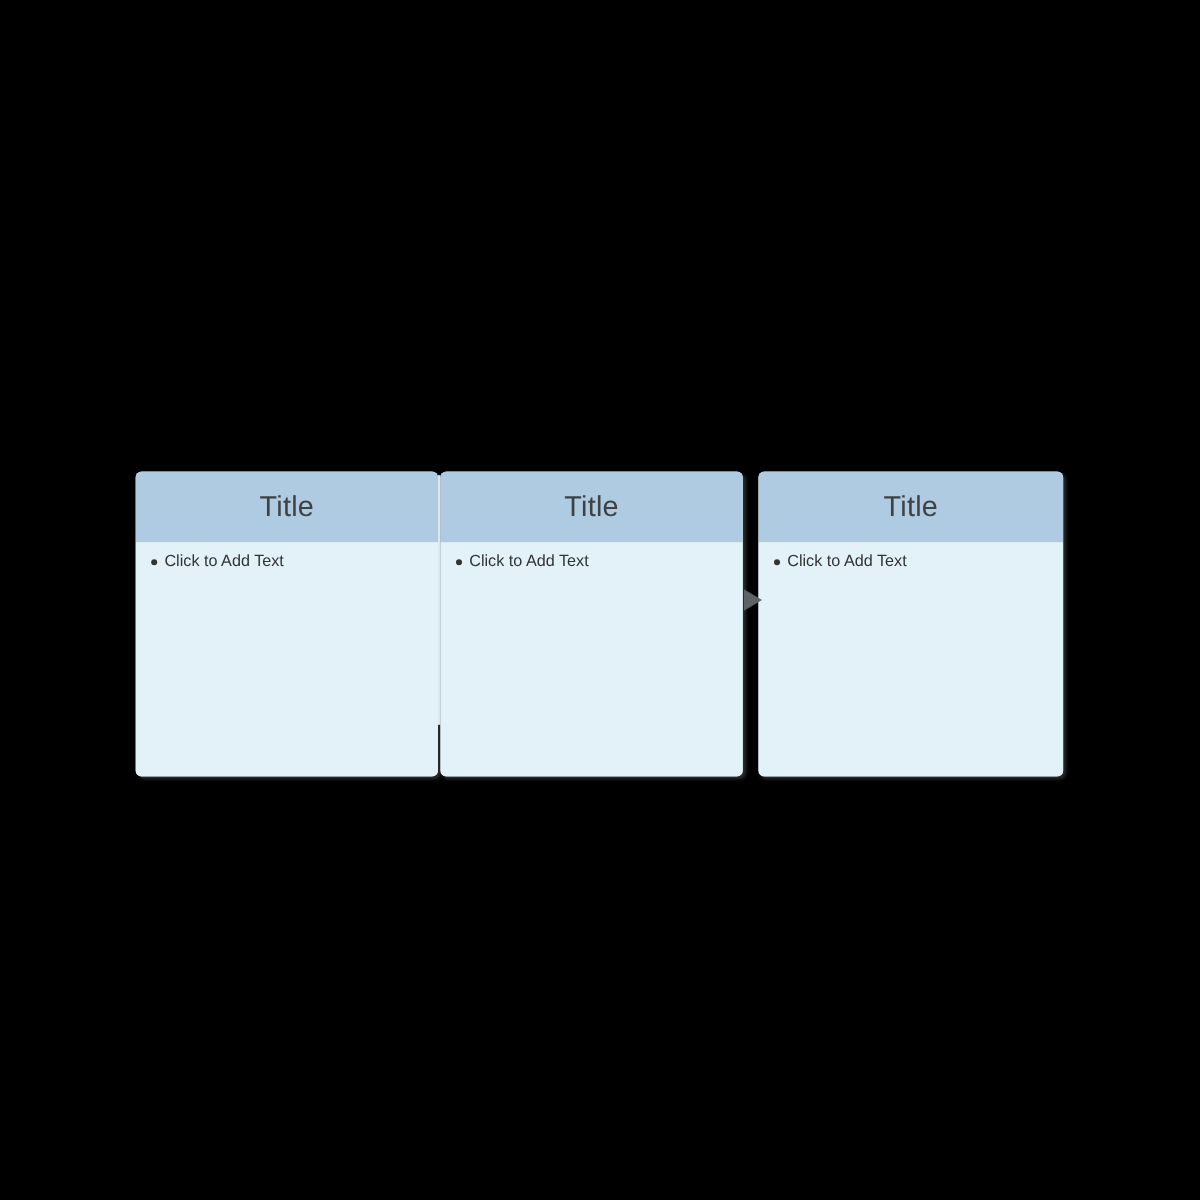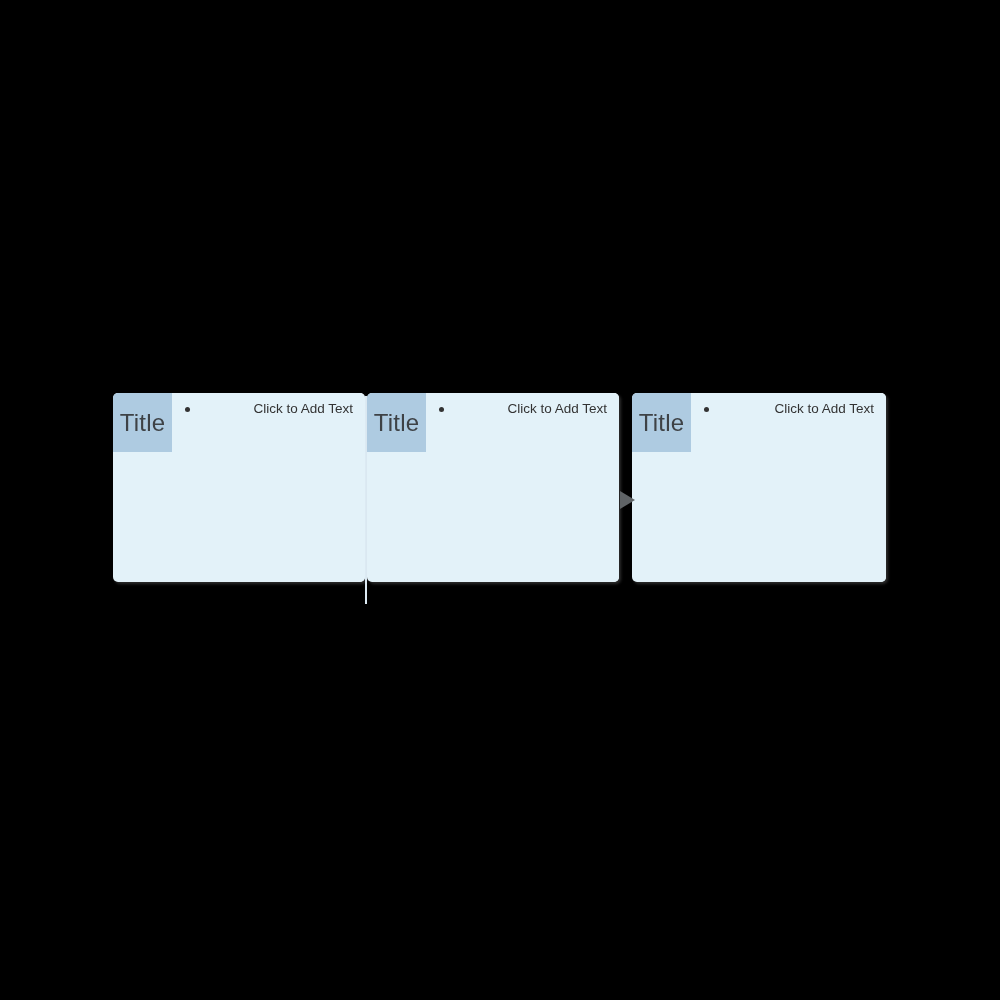--- a/index.html
+++ b/index.html
@@ -21,25 +21,25 @@
   }
   .diagram {
     position: absolute;
     left: 113px;
     top: 393px;
     height: 214px;
     display: flex;
     align-items: stretch;
   }
   .card {
-    height: 189px;
+    height: 254px;
     border-radius: 5px;
     overflow: hidden;
     display: flex;
-    flex-direction: row;
+    flex-direction: column;
     background: var(--body-bg, #e3f2f9);
     box-shadow: 2px 2px 3px rgba(130,130,130,0.35);
   }
   .card.w1 { width: 252px; }
   .card.w2 { width: 252px; }
   .card.w3 { width: 254px; margin-left: 13px; }
   .card-header {
     height: 59px;
     flex: 0 0 59px;
     background: var(--header-bg, #aecbe1);
@@ -56,21 +56,20 @@
     flex: 1;
     background: var(--body-bg, #e3f2f9);
     padding: 8px 12px 0 13px;
   }
   .bullet-line {
     display: flex;
     align-items: center;
     font-size: 13.5px;
     line-height: 16px;
     color: var(--body-text, #333);
-    justify-content: space-between;
   }
   .bullet {
     width: 5px;
     height: 5px;
     border-radius: 50%;
     background: var(--bullet, #333);
     margin-right: 6px;
     flex: 0 0 auto;
   }
   .divider {

